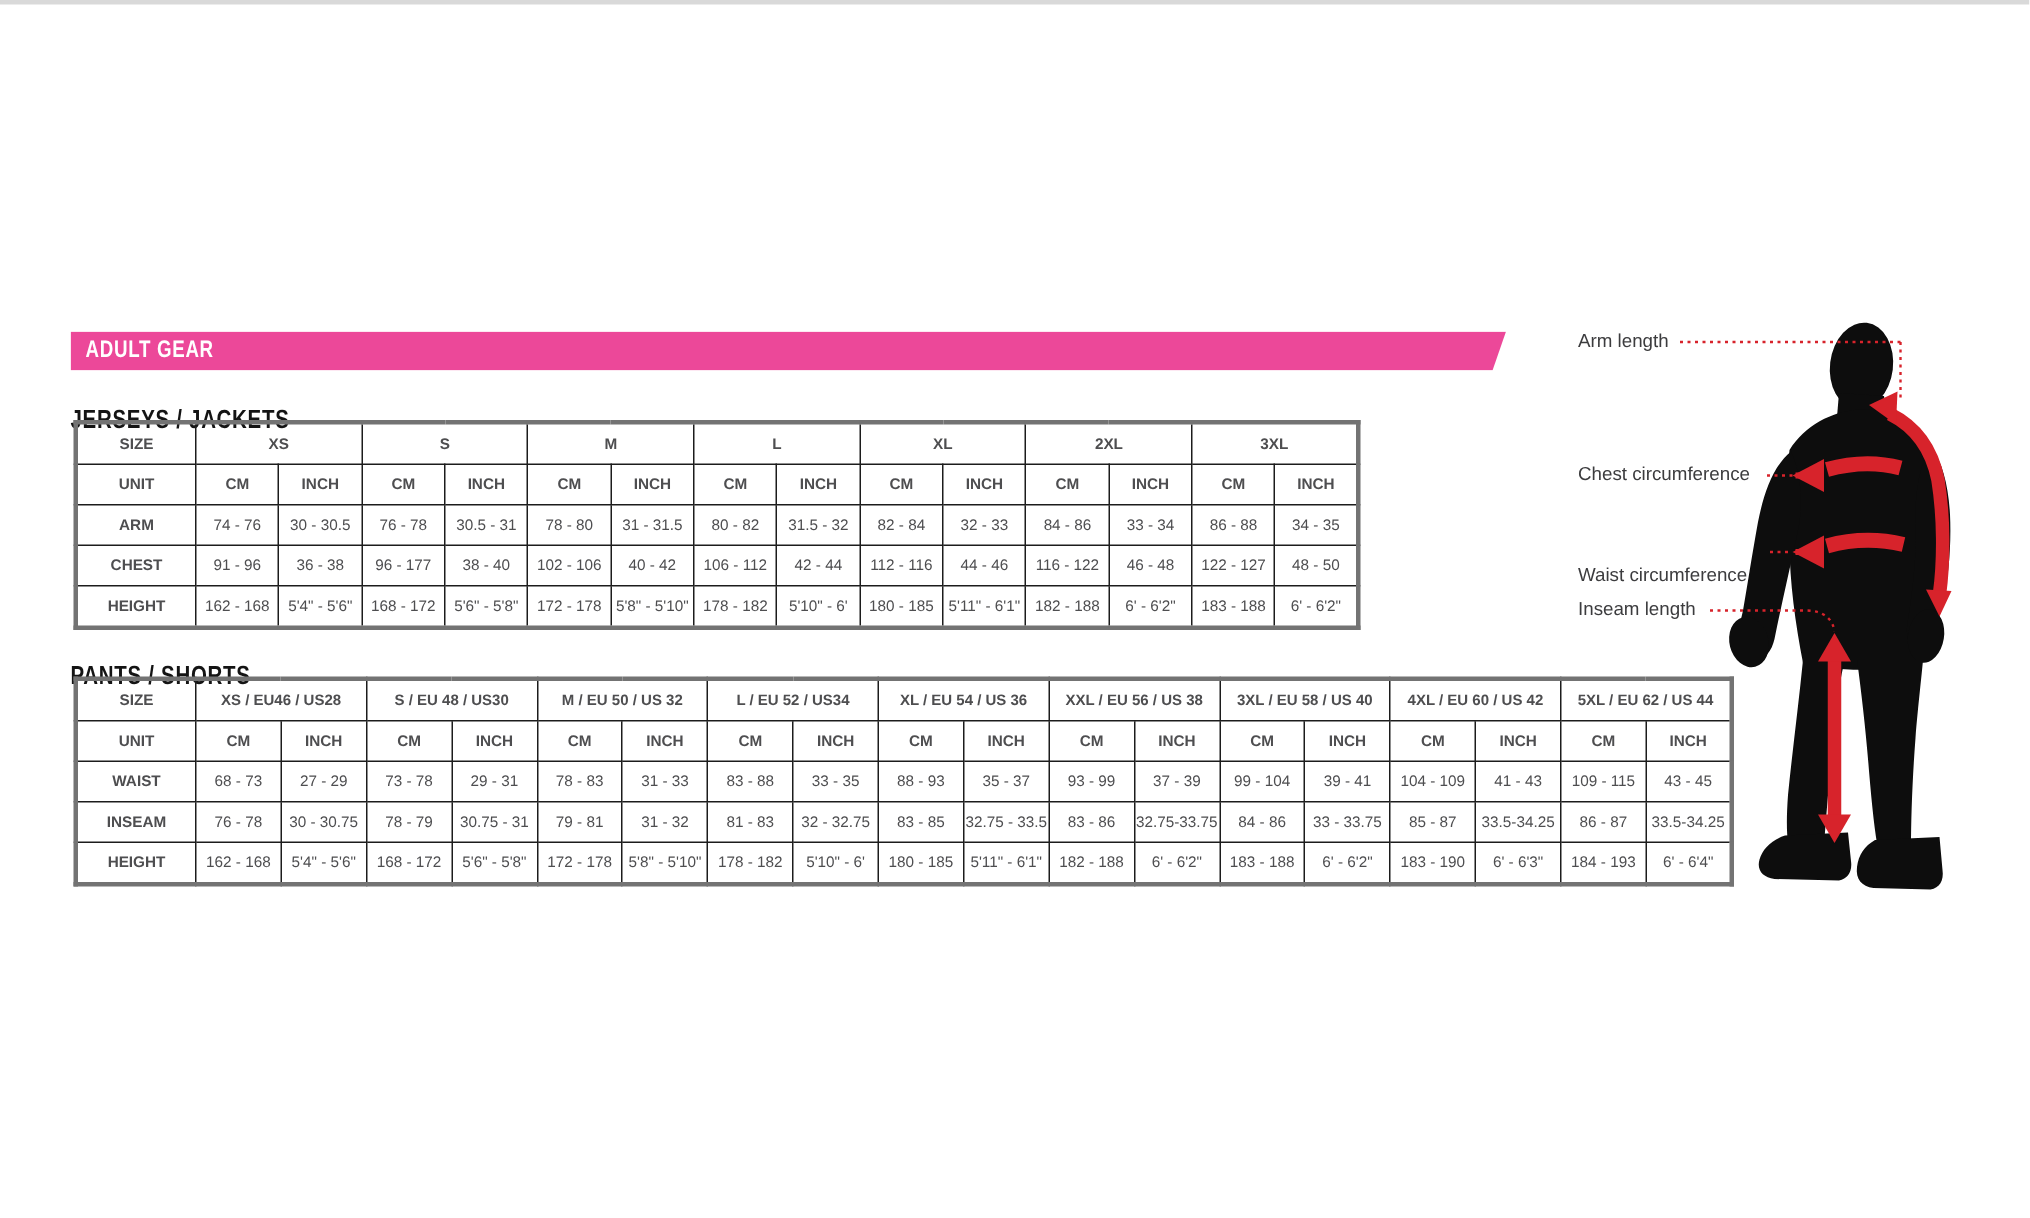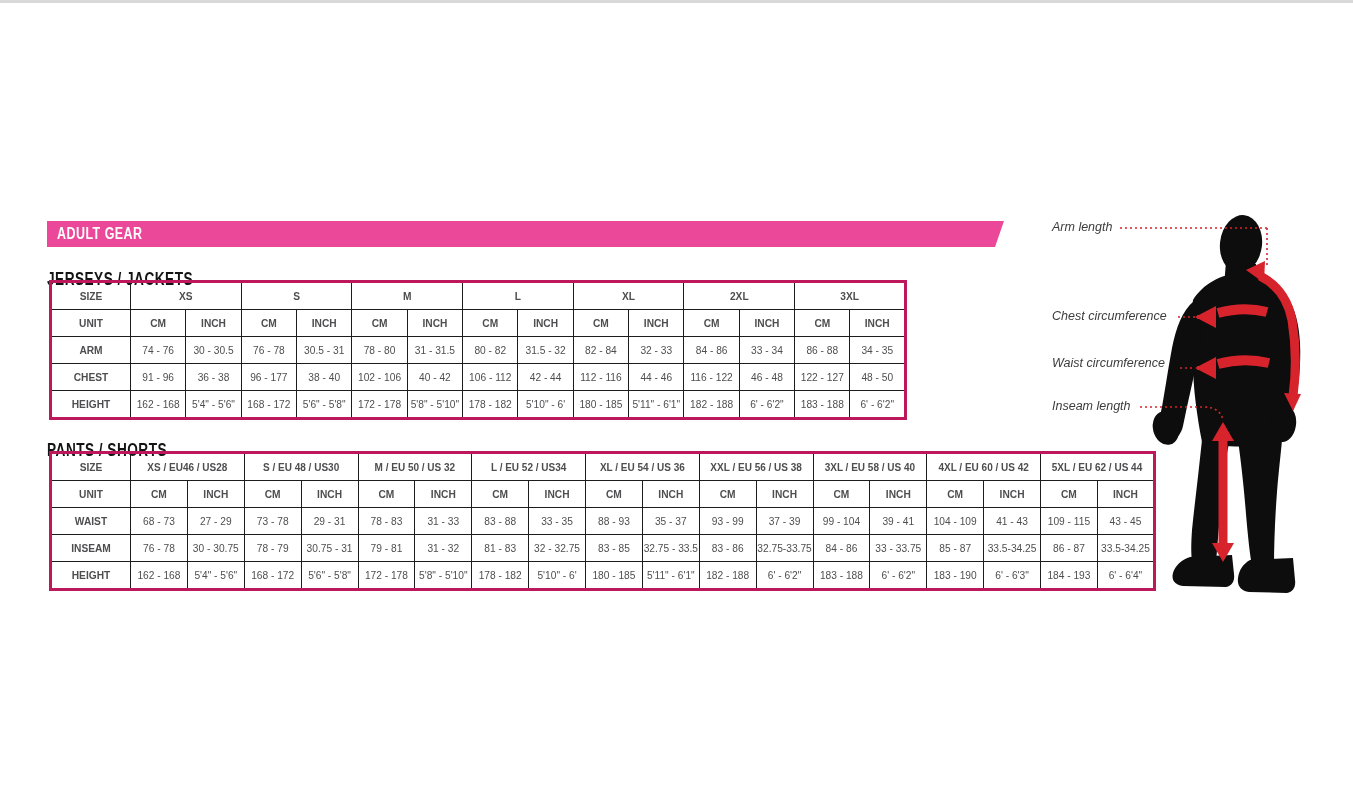--- a/index.html
+++ b/index.html
@@ -14,36 +14,36 @@
     display:flex;align-items:center;
   }
   .cond{font-weight:bold;display:inline-block;transform:scaleX(.78);transform-origin:0 50%;letter-spacing:.6px;}
   .banner .cond{color:#ffffff;font-size:16px;margin-left:10px;}
   .sec-title{position:absolute;left:47px;font-size:17.5px;color:#141414;margin-top:16px;}
   #title-0{top:253px;}
   #title-1{top:424px;}
   .tblwrap{position:absolute;left:49px;}
   #table-0{top:280px;width:858px;}
   #table-1{top:451px;width:1107px;}
-  table.sizes{border-collapse:collapse;width:100%;table-layout:fixed;border:3px solid #be185d;}
+  table.sizes{border-collapse:collapse;width:100%;table-layout:fixed;border:3px solid #737373;}
   table.sizes td{
     border:1px solid #1c1c1c;height:26px;text-align:center;vertical-align:middle;
     font-size:10.2px;color:#4e4e50;padding:0;white-space:nowrap;overflow:visible;
   }
   td.hd{font-weight:bold;color:#232022;font-size:11px;}
   #table-1 td.szhead{font-size:10px;}
   td.thl{border-left-width:3px;}
   col.lblcol{width:80px;}
   
-  .figure{position:absolute;left:1040px;top:198px;width:313px;height:414px;font-style:italic;}
+  .figure{position:absolute;left:1040px;top:198px;width:313px;height:414px;}
   .figure svg{position:absolute;left:0;top:0;}
   .figlab{position:absolute;left:12px;font-size:12.5px;color:#3c3c3e;white-space:nowrap;}
   #figlab-0{top:22px;}
   #figlab-1{top:111px;}
-  #figlab-2{top:158px;}
+  #figlab-2{top:178px;}
   #figlab-3{top:201px;}
 </style>
 </head>
 <body>
 
 <div class="topbar"></div>
 
 <div class="banner">
   <span class="cond">ADULT GEAR</span>
 </div>

